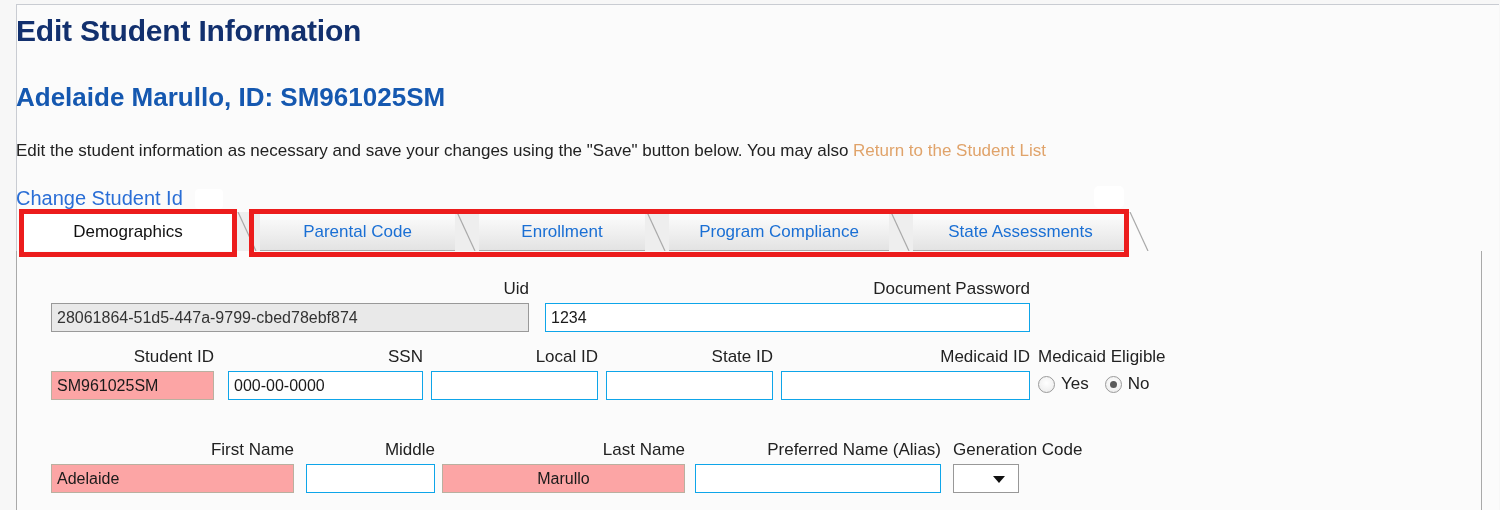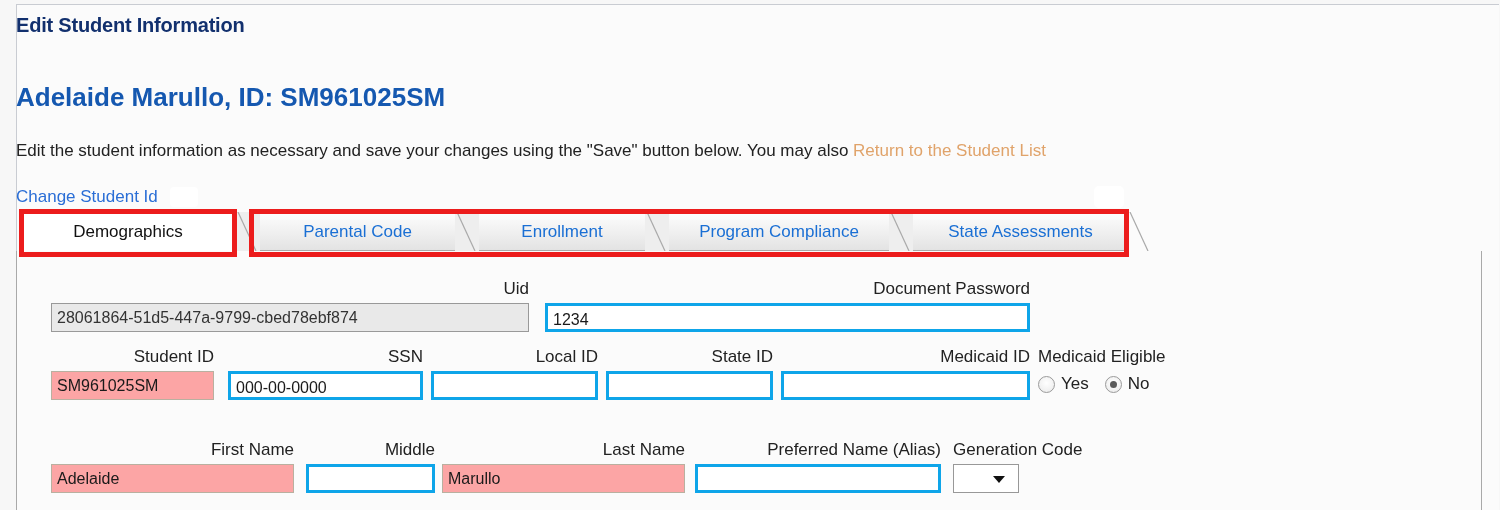--- a/index.html
+++ b/index.html
@@ -26,21 +26,21 @@
     border-left: 1px solid #c9ccd2;
     border-top: 1px solid #c9ccd2;
     box-sizing: border-box;
   }
 
   
   #h1-title {
     position: absolute;
     left: 16px;
     top: 14px;
-    font-size: 20px;
+    font-size: 30px;
     font-weight: bold;
     color: #12306e;
     letter-spacing: -0.2px;
     white-space: nowrap;
   }
   #h2-student {
     position: absolute;
     left: 16px;
     top: 82px;
     font-size: 26px;
@@ -62,21 +62,21 @@
   }
 
   #change-id-row {
     position: absolute;
     left: 16px;
     top: 187px;
     height: 22px;
     white-space: nowrap;
   }
   #change-id-link {
-    font-size: 17px;
+    font-size: 20px;
     color: #2a6ed6;
     text-decoration: none;
     vertical-align: middle;
   }
   .ghost-box {
     display: inline-block;
     width: 28px;
     height: 20px;
     background: #ffffff;
     border-radius: 4px;
@@ -170,21 +170,21 @@
     font-size: 17px;
     color: #222;
     white-space: nowrap;
     line-height: 22px;
     text-align: right;
   }
   .fld-input {
     margin-top: 3px;
     height: 29px;
     box-sizing: border-box;
-    border: 3px solid #0ea5e9;
+    border: 1px solid #0ea5e9;
     background: #ffffff;
     font-family: "Liberation Sans", sans-serif;
     font-size: 16px;
     color: #1a1a1a;
     padding: 0 5px;
     line-height: 27px;
     white-space: nowrap;
     overflow: hidden;
   }
   .fld-input.disabled {
@@ -366,21 +366,21 @@
     <div class="fld-input required" style="width:243px;">Adelaide</div>
   </div>
 
   <div class="field" style="left:289px; top:188px;">
     <div class="fld-label">Middle</div>
     <div class="fld-input" style="width:129px;"></div>
   </div>
 
   <div class="field" style="left:425px; top:188px;">
     <div class="fld-label">Last Name</div>
-    <div class="fld-input required" style="width:243px;">Marullo</div>
+    <div class="fld-input required" style="width:243px;text-align:center;">Marullo</div>
   </div>
 
   <div class="field" style="left:678px; top:188px;">
     <div class="fld-label">Preferred Name (Alias)</div>
     <div class="fld-input" style="width:246px;"></div>
   </div>
 
   <div class="field" style="left:936px; top:188px;">
     <div class="fld-label">Generation Code</div>
     <div class="fld-select">

